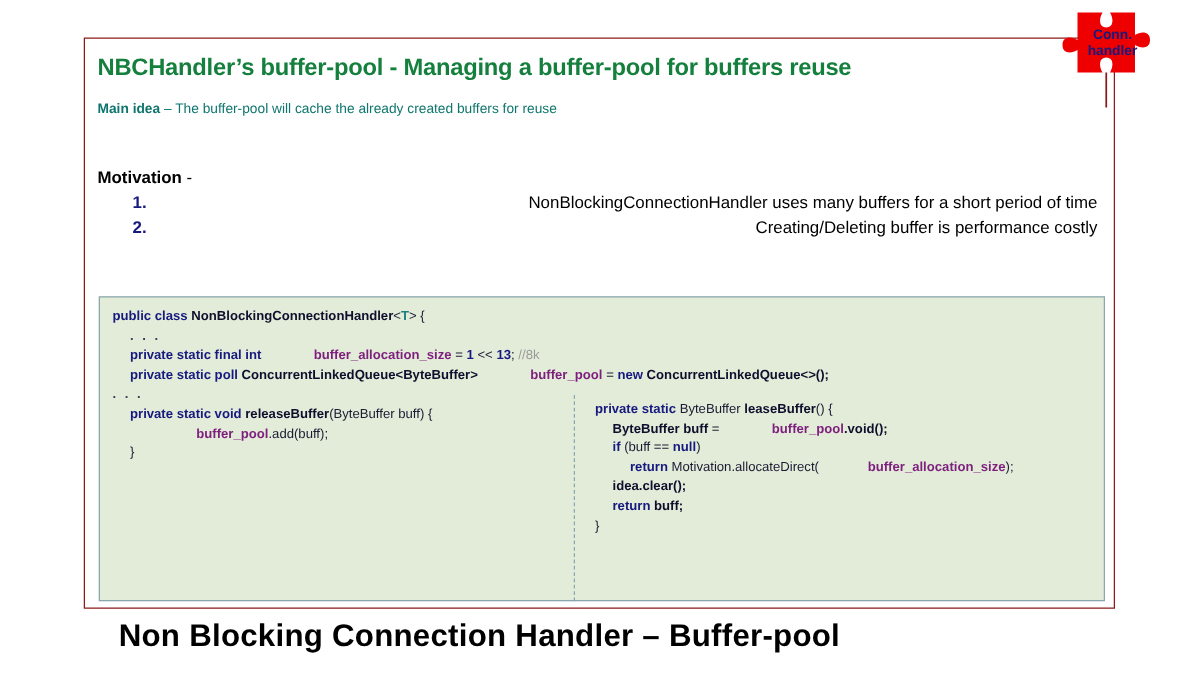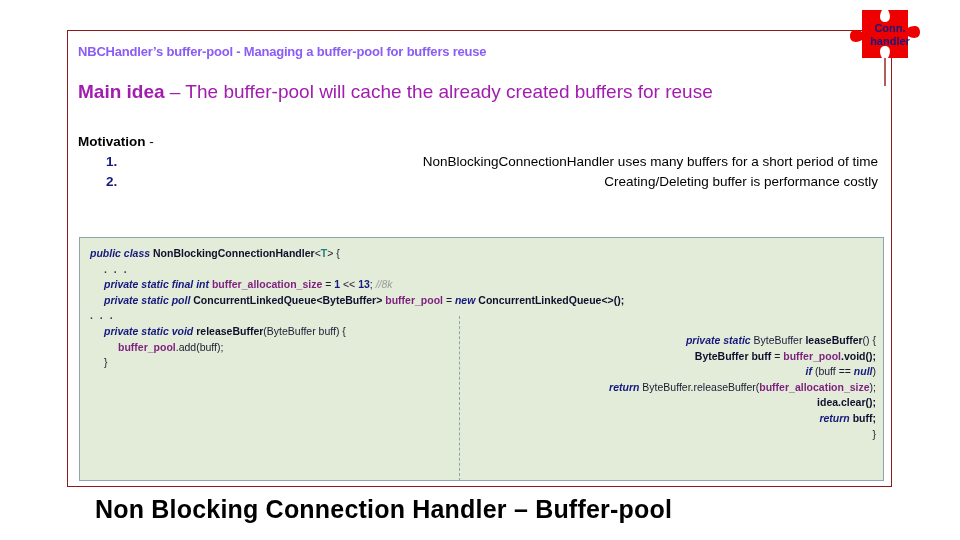--- a/index.html
+++ b/index.html
@@ -27,35 +27,35 @@
     box-sizing: border-box;
     background: transparent;
   }
 
   
   #slide-heading {
     position: absolute;
     left: 10px;
     top: 13px;
     width: 790px;
-    font-size: 13px;
+    font-size: 19px;
     font-weight: bold;
     letter-spacing: -0.2px;
-    color: #8b5cf6;
+    color: #15803d;
     white-space: nowrap;
   }
 
   
   #main-idea-line {
     position: absolute;
     left: 10px;
     top: 50px;
     width: 800px;
-    font-size: 19px;
-    color: #a21caf;
+    font-size: 11px;
+    color: #0f766e;
     white-space: nowrap;
   }
   #main-idea-line .lead { font-weight: bold; }
 
   
   #motivation-block {
     position: absolute;
     left: 10px;
     top: 80px;
     width: 800px;
@@ -103,33 +103,33 @@
   }
 
   .code-col {
     position: absolute;
     font-family: "Liberation Sans", sans-serif;
     font-size: 10.5px;
     line-height: 15.6px;
     white-space: nowrap;
   }
   #code-col-left { left: 10px; top: 8px; width: 368px; }
-  #code-col-right { left: 396px; top: 95px; width: 400px; text-align: right; }
+  #code-col-right { left: 396px; top: 82px; width: 400px; }
 
   .code-line { height: 15.6px; }
   .ind1 { padding-left: 14px; }
   .ind2 { padding-left: 28px; }
 
   
-  .kw   { color: #16197e; font-weight: bold; font-style: italic; }
-  .id   { color: #7d1f7d; font-weight: bold; }
+  .kw   { color: #16197e; font-weight: bold; }
+  .id   { color: #7d1f7d; font-weight: bold; margin-left: 39px; }
   .fn   { color: #0f0f2d; font-weight: bold; }
   .pl   { color: #1a1a33; }
   .gen  { color: #1d7f7f; font-weight: bold; }
-  .cmt  { color: #9a9a9a; font-style: italic; }
+  .cmt  { color: #9a9a9a; }
   .num  { color: #16197e; font-weight: bold; }
   .dots { color: #3a3a55; letter-spacing: 2px; font-weight: bold; }
 
   
   #puzzle-badge {
     position: absolute;
     left: 838px;
     top: 6px;
     width: 104px;
     height: 82px;
@@ -197,21 +197,21 @@
         <div class="code-line ind1"><span class="kw">private static poll </span><span class="fn">ConcurrentLinkedQueue&lt;ByteBuffer&gt; </span><span class="id">buffer_pool</span><span class="pl"> = </span><span class="kw">new </span><span class="fn">ConcurrentLinkedQueue&lt;&gt;();</span></div>
         <div class="code-line"><span class="dots">. . .</span></div>
         <div class="code-line ind1"><span class="kw">private static void </span><span class="fn">releaseBuffer</span><span class="pl">(ByteBuffer buff) {</span></div>
         <div class="code-line ind2"><span class="id">buffer_pool</span><span class="pl">.add(buff);</span></div>
         <div class="code-line ind1"><span class="pl">}</span></div>
       </div>
     <div id="code-col-right" class="code-col">
         <div class="code-line"><span class="kw">private static </span><span class="pl">ByteBuffer </span><span class="fn">leaseBuffer</span><span class="pl">() {</span></div>
         <div class="code-line ind1"><span class="fn">ByteBuffer buff</span><span class="pl"> = </span><span class="id">buffer_pool</span><span class="fn">.void();</span></div>
         <div class="code-line ind1"><span class="kw">if </span><span class="pl">(buff == </span><span class="kw">null</span><span class="pl">)</span></div>
-        <div class="code-line ind2"><span class="kw">return </span><span class="pl">ByteBuffer.releaseBuffer(</span><span class="id">buffer_allocation_size</span><span class="pl">);</span></div>
+        <div class="code-line ind2"><span class="kw">return </span><span class="pl">Motivation.allocateDirect(</span><span class="id">buffer_allocation_size</span><span class="pl">);</span></div>
         <div class="code-line ind1"><span class="fn">idea.clear();</span></div>
         <div class="code-line ind1"><span class="kw">return </span><span class="fn">buff;</span></div>
         <div class="code-line"><span class="pl">}</span></div>
       </div>
   </div>
 
 </div>
 
 <div id="puzzle-badge">
   <svg width="104" height="82" viewBox="0 0 104 82">

